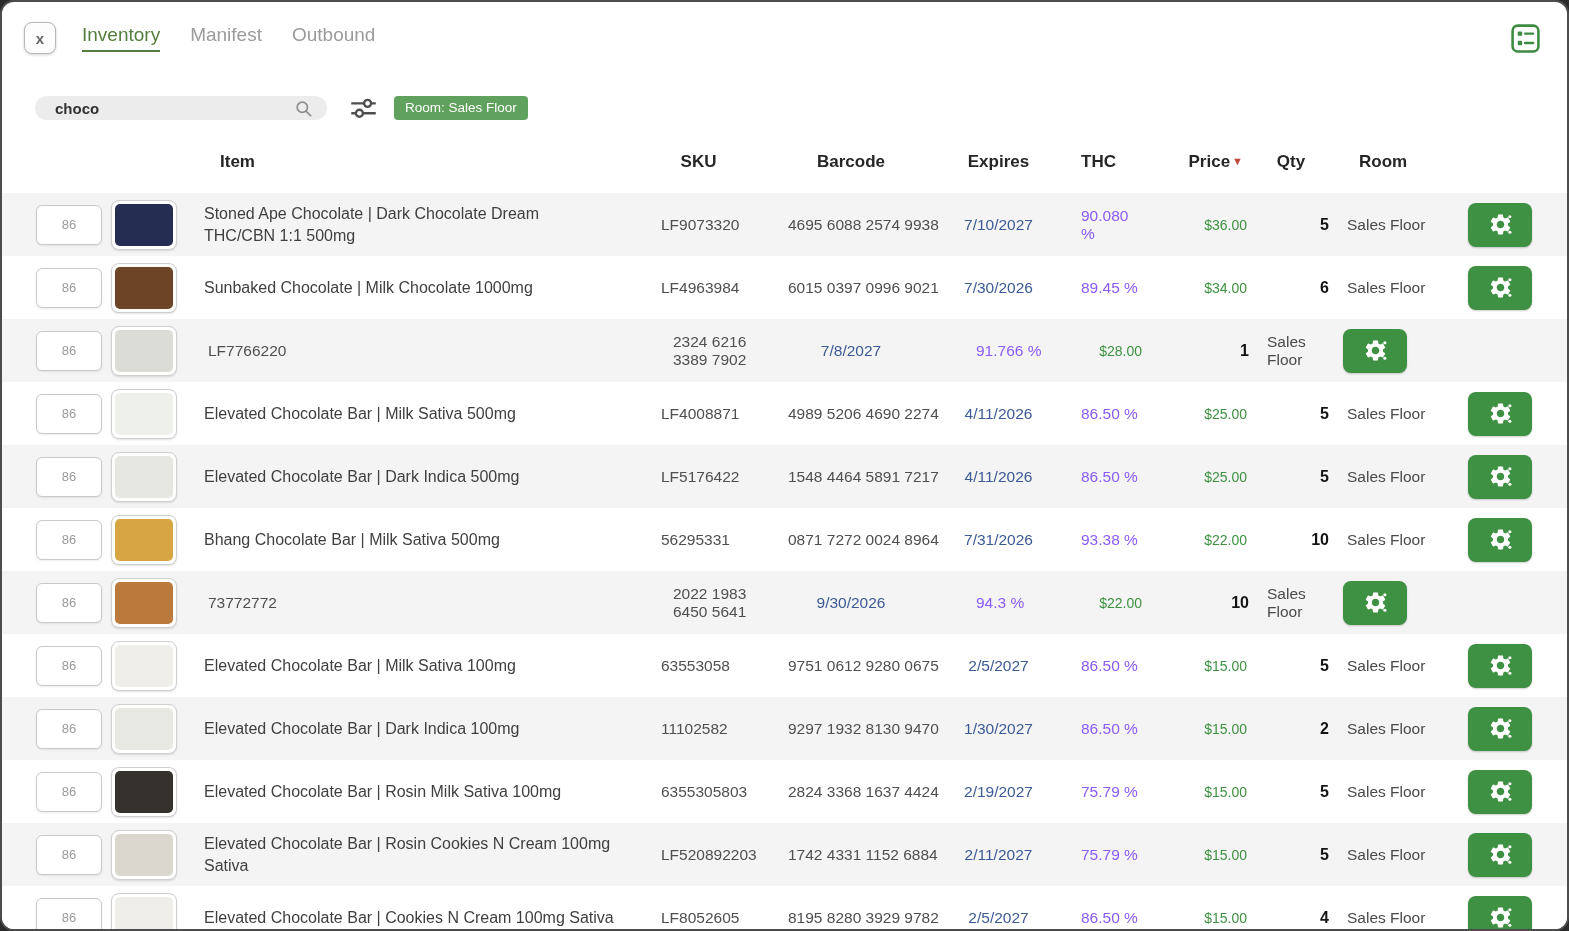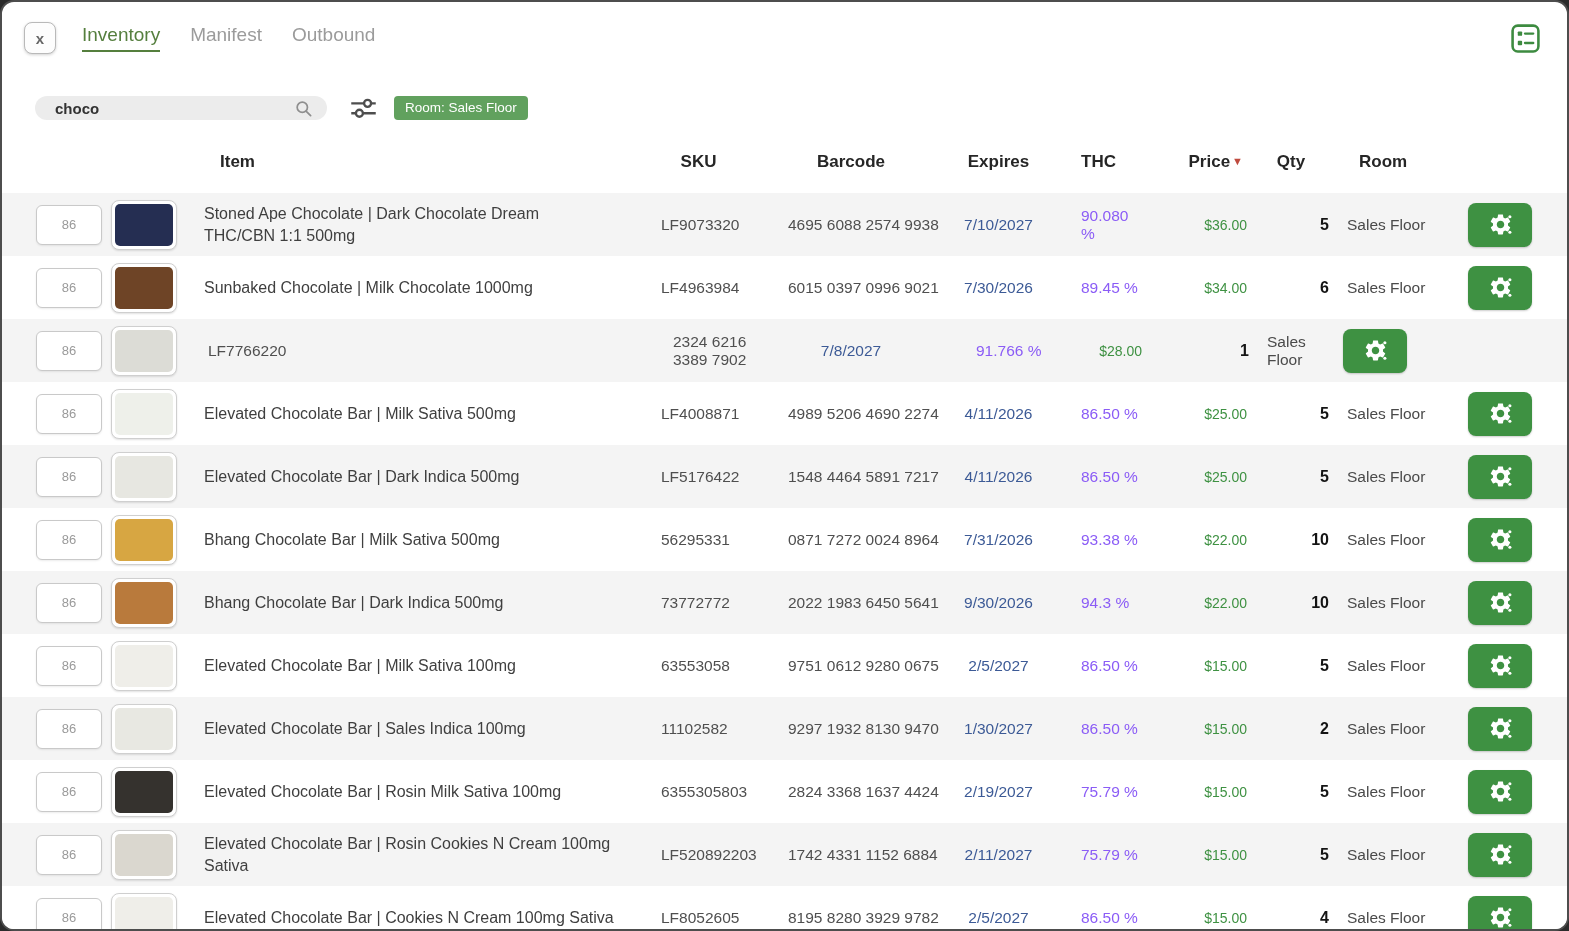--- a/index.html
+++ b/index.html
@@ -286,21 +286,20 @@
   </div>
 
   <div class="grid row alt">
     <div></div>
     <div><button class="btn86">86</button></div>
     <div>
             <a class="thumb">
               <span class="thumb-img" style="background: rgb(185, 122, 60);"></span>
             </a>
           </div>
-    <div class="c-item">Bhang Chocolate Bar | Dark Indica 500mg</div>
     <div class="c-sku">73772772</div>
     <div class="c-barcode">2022 1983 6450 5641</div>
     <div class="c-expires">9/30/2026</div>
     <div class="c-thc">94.3 %</div>
     <div class="c-price">$22.00</div>
     <div class="c-qty">10</div>
     <div class="c-room">Sales Floor</div>
     <div>
       <button class="action-btn">
         <svg width="25" height="25" viewBox="0 0 24 24">
@@ -342,21 +341,21 @@
   </div>
 
   <div class="grid row alt">
     <div></div>
     <div><button class="btn86">86</button></div>
     <div>
             <a class="thumb">
               <span class="thumb-img" style="background: rgb(232, 232, 226);"></span>
             </a>
           </div>
-    <div class="c-item">Elevated Chocolate Bar | Sales Indica 100mg</div>
+    <div class="c-item">Elevated Chocolate Bar | Dark Indica 100mg</div>
     <div class="c-sku">11102582</div>
     <div class="c-barcode">9297 1932 8130 9470</div>
     <div class="c-expires">1/30/2027</div>
     <div class="c-thc">86.50 %</div>
     <div class="c-price">$15.00</div>
     <div class="c-qty">2</div>
     <div class="c-room">Sales Floor</div>
     <div>
       <button class="action-btn">
         <svg width="25" height="25" viewBox="0 0 24 24">

